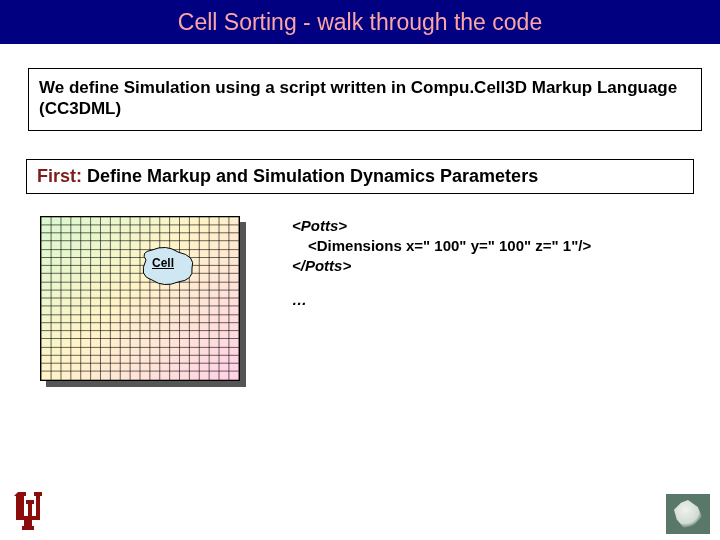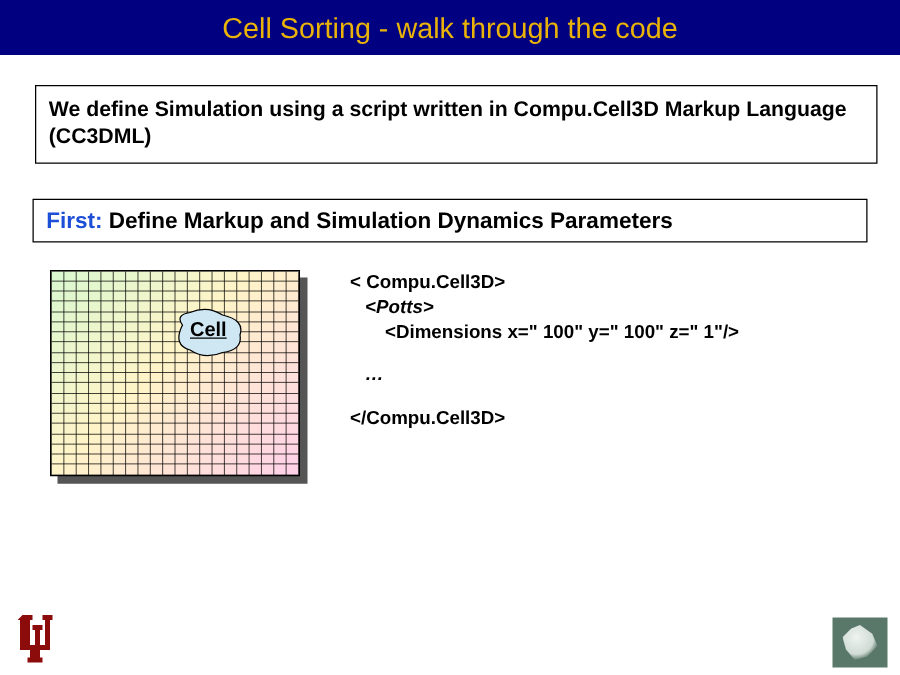--- a/index.html
+++ b/index.html
@@ -6,21 +6,21 @@
   body {
     width: 720px;
     height: 540px;
     font-family: Arial, Helvetica, sans-serif;
     background: #fff;
     position: relative;
     overflow: hidden;
   }
   .title-bar {
     background: #000080;
-    color: #eab308;
+    color: #fca5a5;
     height: 44px;
     width: 100%;
     display: flex;
     align-items: center;
     justify-content: center;
     font-size: 23px;
     font-weight: normal;
   }
   .intro-box {
     border: 1px solid #000;
@@ -30,21 +30,21 @@
     font-weight: bold;
     line-height: 1.25;
   }
   .first-box {
     border: 1px solid #000;
     margin: 28px 26px 0 26px;
     padding: 6px 10px;
     font-size: 18px;
     font-weight: bold;
   }
-  .first-box .red { color: #1d4ed8; }
+  .first-box .red { color: #7f1d1d; }
   .content-row {
     display: flex;
     gap: 30px;
     margin: 22px 0 0 40px;
     align-items: flex-start;
   }
   .lattice-wrap {
     position: relative;
     width: 210px;
     height: 175px;
@@ -73,21 +73,21 @@
     left: 98px;
     top: 30px;
     width: 60px;
     height: 40px;
   }
   .cell-blob svg { width: 100%; height: 100%; }
   .cell-label {
     position: absolute;
     left: 112px;
     top: 40px;
-    font-size: 16px;
+    font-size: 12px;
     font-weight: bold;
     text-decoration: underline;
     text-align: right;
   }
   .code-col {
     font-size: 15px;
     font-weight: bold;
     line-height: 1.35;
   }
   .code-col .l0 { padding-left: 0; }
@@ -188,27 +188,26 @@
     </div>
     <div class="cell-blob">
       <svg viewBox="0 0 60 40">
         <path d="M8 14 Q2 6 14 4 Q28 -2 40 6 Q58 10 54 22 Q56 34 40 36 Q26 42 14 34 Q0 30 8 14 Z" fill="#cfe7f3" stroke="#000" stroke-width="1"></path>
       </svg>
     </div>
     <span class="cell-label">Cell</span>
   </div>
 
   <div class="code-col">
-    <div class="l0">&lt; Compu.Cell3D&gt;</div>
     <div class="l1">&lt;Potts&gt;</div>
     <div class="l2">&lt;Dimensions x=" 100" y=" 100" z=" 1"/&gt;</div>
+    <div class="l1">&lt;/Potts&gt;</div>
     <div class="spacer"></div>
     <div class="l1">…</div>
     <div class="spacer"></div>
-    <div class="l0">&lt;/Compu.Cell3D&gt;</div>
   </div>
 
 </div>
 
 <div class="footer">
   <div class="iu-logo">
     <svg width="36" height="44" viewBox="0 0 36 44">
       <path d="M6 2 h8 v4 h-2 v20 h4 v-12 h-2 v-4 h8 v4 h-2 v12 h4 v-20 h-2 v-4 h8 v4 h-2 v24 h-8 v6 h2 v4 h-12 v-4 h2 v-6 h-8 v-24 h-2 z" fill="#8c0b0b"></path>
     </svg>
   </div>

